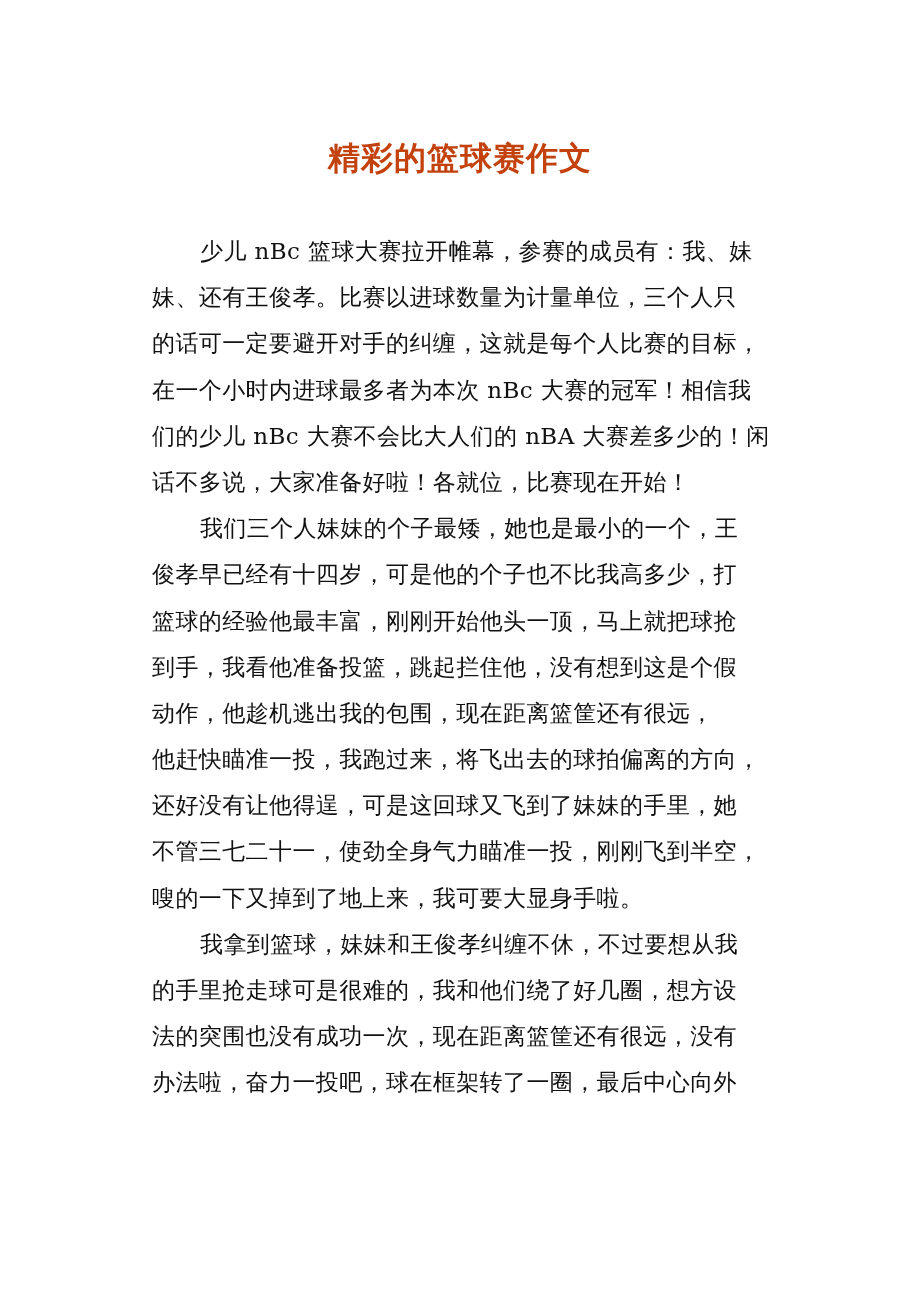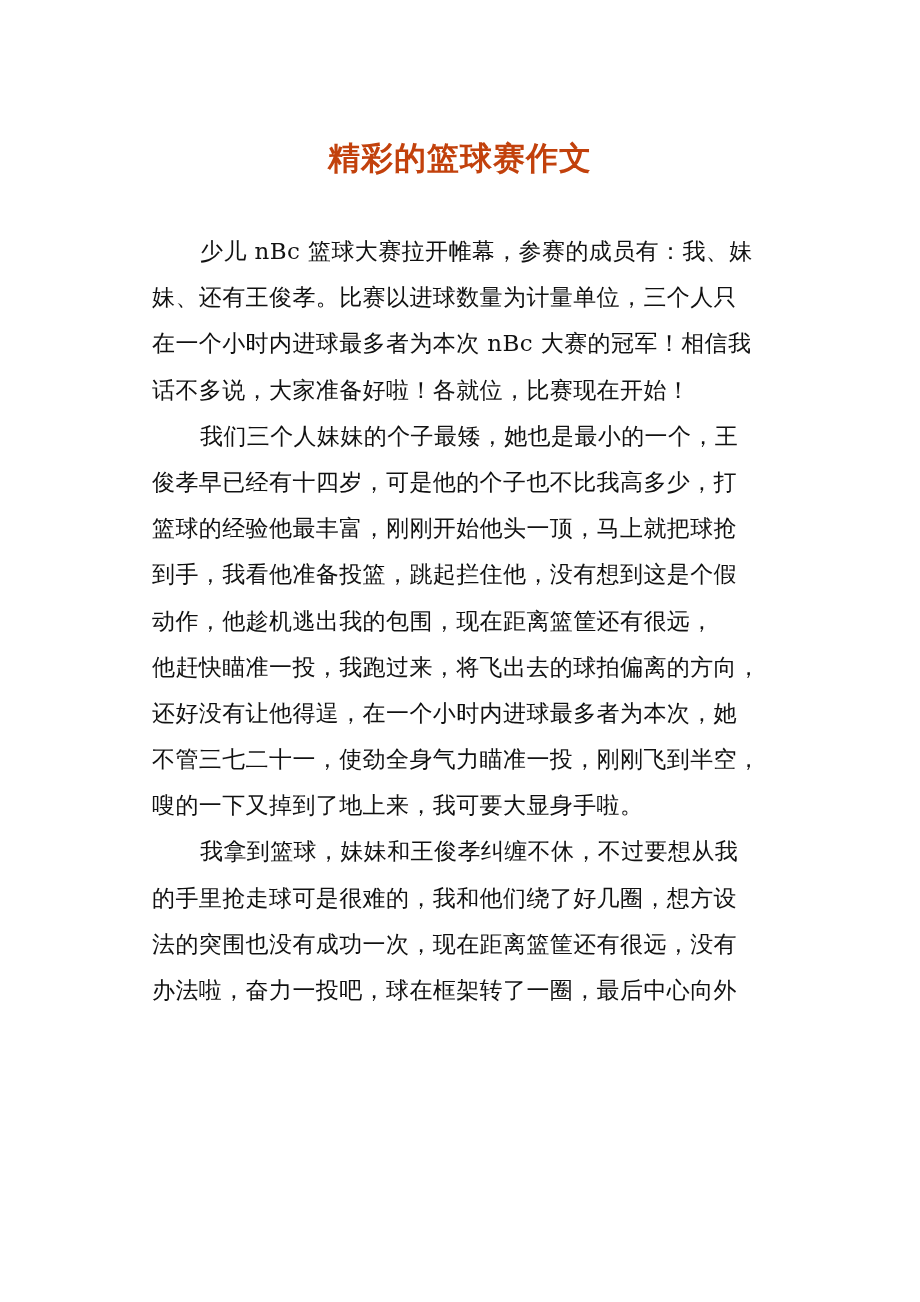--- a/index.html
+++ b/index.html
@@ -15,31 +15,33 @@
   </style>
 </head>
 <body>
 
 <h1 class="title">精彩的篮球赛作文</h1>
 
 <div class="body">
   <p style="margin:0">
     <span class="line indent">少儿 nBc 篮球大赛拉开帷幕，参赛的成员有：我、妹</span>
     <span class="line">妹、还有王俊孝。比赛以进球数量为计量单位，三个人只</span>
+    <span class="line">的话可一定要避开对手的纠缠，这就是每个人比赛的目标，</span>
     <span class="line">在一个小时内进球最多者为本次 nBc 大赛的冠军！相信我</span>
+    <span class="line">们的少儿 nBc 大赛不会比大人们的 nBA 大赛差多少的！闲</span>
     <span class="line">话不多说，大家准备好啦！各就位，比赛现在开始！</span>
   </p>
   <p style="margin:0">
     <span class="line indent">我们三个人妹妹的个子最矮，她也是最小的一个，王</span>
     <span class="line">俊孝早已经有十四岁，可是他的个子也不比我高多少，打</span>
     <span class="line">篮球的经验他最丰富，刚刚开始他头一顶，马上就把球抢</span>
     <span class="line">到手，我看他准备投篮，跳起拦住他，没有想到这是个假</span>
     <span class="line">动作，他趁机逃出我的包围，现在距离篮筐还有很远，</span>
     <span class="line">他赶快瞄准一投，我跑过来，将飞出去的球拍偏离的方向，</span>
-    <span class="line">还好没有让他得逞，在一个小时内进球最多者为本次，她</span>
+    <span class="line">还好没有让他得逞，可是这回球又飞到了妹妹的手里，她</span>
     <span class="line">不管三七二十一，使劲全身气力瞄准一投，刚刚飞到半空，</span>
     <span class="line">嗖的一下又掉到了地上来，我可要大显身手啦。</span>
   </p>
   <p style="margin:0">
     <span class="line indent">我拿到篮球，妹妹和王俊孝纠缠不休，不过要想从我</span>
     <span class="line">的手里抢走球可是很难的，我和他们绕了好几圈，想方设</span>
     <span class="line">法的突围也没有成功一次，现在距离篮筐还有很远，没有</span>
     <span class="line">办法啦，奋力一投吧，球在框架转了一圈，最后中心向外</span>
   </p>
 </div>

